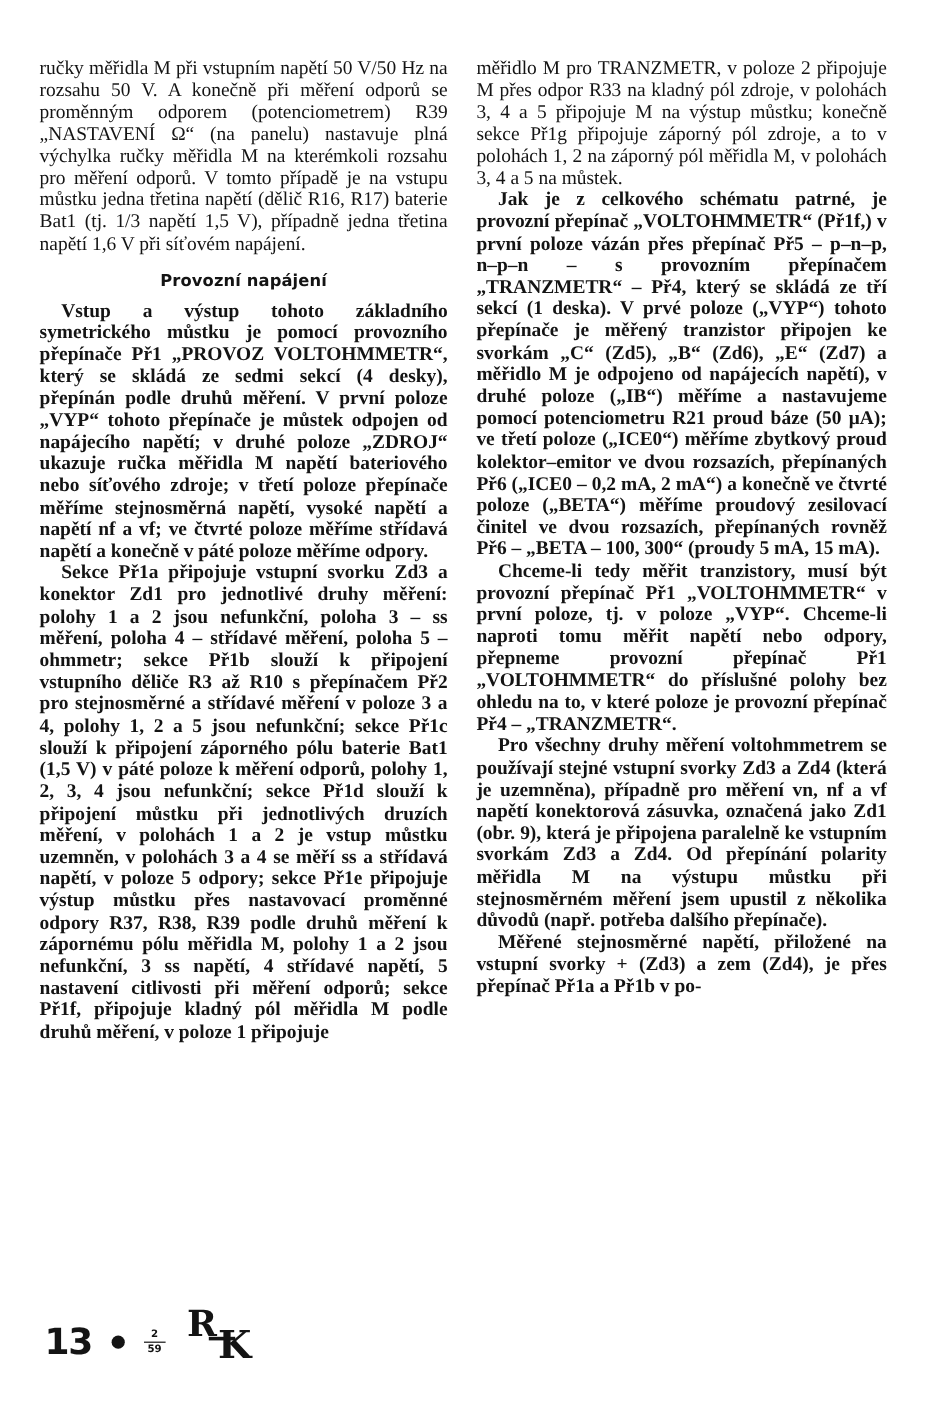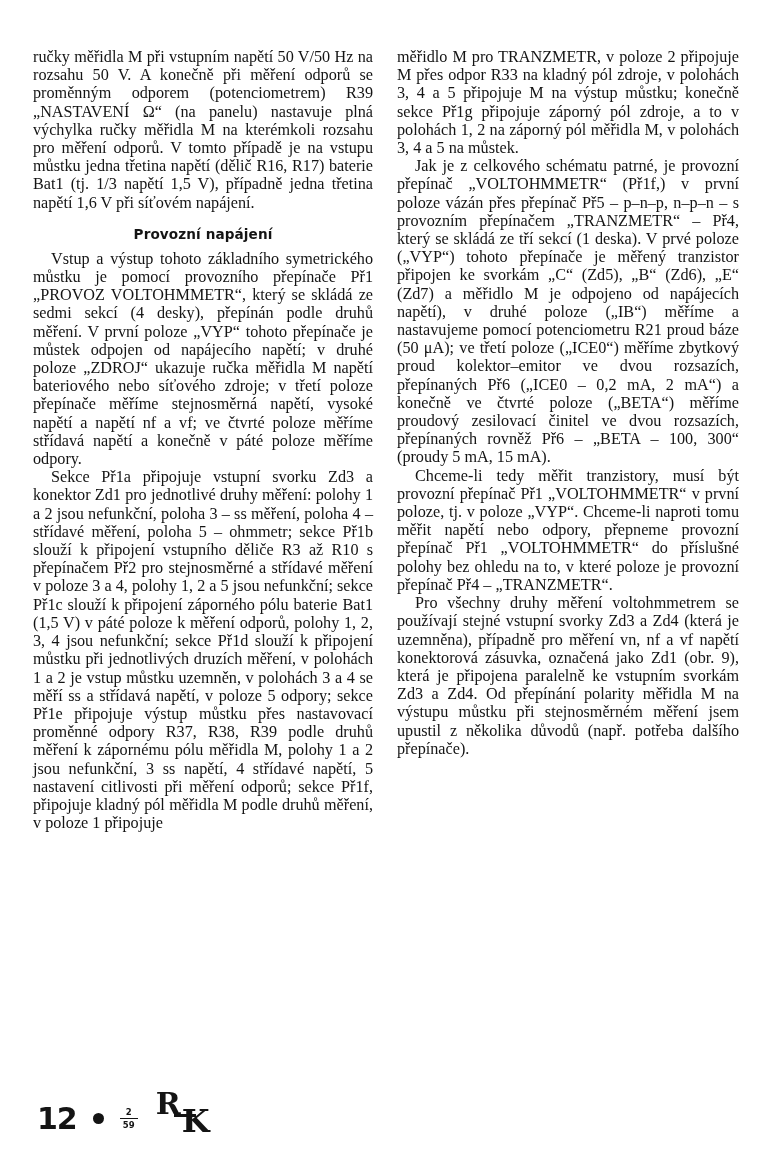--- a/index.html
+++ b/index.html
@@ -9,21 +9,21 @@
     color: #141414;
   }
   .col {
     position: absolute; top: 48px; width: 340px;
     font-size: 16.2px; line-height: 18.2px;
     text-align: justify; hyphens: manual;
   }
   .col-left { left: 33px; }
   .col-right { left: 397px; width: 342px; }
   .col p { margin: 0; }
-  .col p.indent { text-indent: 18px; }
+  .col p.indent { text-indent: 18px; font-weight: bold; }
   .heading {
     font-family: "DejaVu Sans", "Liberation Sans", sans-serif;
     font-weight: bold; font-size: 13.6px; text-align: center;
     margin: 13px 0 7px 0; line-height: 18px; letter-spacing: 0.1px;
   }
   .footer {
     position: absolute; left: 37px; top: 1088px; height: 60px;
     display: flex; align-items: center;
     font-family: "DejaVu Sans", "Liberation Sans", sans-serif;
   }
@@ -44,24 +44,25 @@
   <div class="heading">Provozní napájení</div>
   <p class="indent">Vstup a výstup tohoto základního symetrického můstku je pomocí provozního přepínače Př1 „PROVOZ VOLTOHMMETR“, který se skládá ze sedmi sekcí (4 desky), přepínán podle druhů měření. V první poloze „VYP“ tohoto přepínače je můstek odpojen od napájecího napětí; v druhé poloze „ZDROJ“ ukazuje ručka měřidla M napětí bateriového nebo síťového zdroje; v třetí poloze přepínače měříme stejnosměrná napětí, vysoké napětí a napětí nf a vf; ve čtvrté poloze měříme střídavá napětí a konečně v páté poloze měříme odpory.</p>
   <p class="indent">Sekce Př1a připojuje vstupní svorku Zd3 a konektor Zd1 pro jednotlivé druhy měření: polohy 1 a 2 jsou nefunkční, poloha 3 – ss měření, poloha 4 – střídavé měření, poloha 5 – ohmmetr; sekce Př1b slouží k připojení vstupního děliče R3 až R10 s přepínačem Př2 pro stejnosměrné a střídavé měření v poloze 3 a 4, polohy 1, 2 a 5 jsou nefunkční; sekce Př1c slouží k připojení záporného pólu baterie Bat1 (1,5 V) v páté poloze k měření odporů, polohy 1, 2, 3, 4 jsou nefunkční; sekce Př1d slouží k připojení můstku při jednotlivých druzích měření, v polohách 1 a 2 je vstup můstku uzemněn, v polohách 3 a 4 se měří ss a střídavá napětí, v poloze 5 odpory; sekce Př1e připojuje výstup můstku přes nastavovací proměnné odpory R37, R38, R39 podle druhů měření k zápornému pólu měřidla M, polohy 1 a 2 jsou nefunkční, 3 ss napětí, 4 střídavé napětí, 5 nastavení citlivosti při měření odporů; sekce Př1f, připojuje kladný pól měřidla M podle druhů měření, v poloze 1 připojuje</p>
 </div>
 
 <div class="col col-right">
   <p>měřidlo M pro TRANZMETR, v poloze 2 připojuje M přes odpor R33 na kladný pól zdroje, v polohách 3, 4 a 5 připojuje M na výstup můstku; konečně sekce Př1g připojuje záporný pól zdroje, a to v polohách 1, 2 na záporný pól měřidla M, v polohách 3, 4 a 5 na můstek.</p>
   <p class="indent">Jak je z celkového schématu patrné, je provozní přepínač „VOLTOHMMETR“ (Př1f,) v první poloze vázán přes přepínač Př5 – p–n–p, n–p–n – s provozním přepínačem „TRANZMETR“ – Př4, který se skládá ze tří sekcí (1 deska). V prvé poloze („VYP“) tohoto přepínače je měřený tranzistor připojen ke svorkám „C“ (Zd5), „B“ (Zd6), „E“ (Zd7) a měřidlo M je odpojeno od napájecích napětí), v druhé poloze („IB“) měříme a nastavujeme pomocí potenciometru R21 proud báze (50 μA); ve třetí poloze („ICE0“) měříme zbytkový proud kolektor–emitor ve dvou rozsazích, přepínaných Př6 („ICE0 – 0,2 mA, 2 mA“) a konečně ve čtvrté poloze („BETA“) měříme proudový zesilovací činitel ve dvou rozsazích, přepínaných rovněž Př6 – „BETA – 100, 300“ (proudy 5 mA, 15 mA).</p>
   <p class="indent">Chceme-li tedy měřit tranzistory, musí být provozní přepínač Př1 „VOLTOHMMETR“ v první poloze, tj. v poloze „VYP“. Chceme-li naproti tomu měřit napětí nebo odpory, přepneme provozní přepínač Př1 „VOLTOHMMETR“ do příslušné polohy bez ohledu na to, v které poloze je provozní přepínač Př4 – „TRANZMETR“.</p>
   <p class="indent">Pro všechny druhy měření voltohmmetrem se používají stejné vstupní svorky Zd3 a Zd4 (která je uzemněna), případně pro měření vn, nf a vf napětí konektorová zásuvka, označená jako Zd1 (obr. 9), která je připojena paralelně ke vstupním svorkám Zd3 a Zd4. Od přepínání polarity měřidla M na výstupu můstku při stejnosměrném měření jsem upustil z několika důvodů (např. potřeba dalšího přepínače).</p>
+  <p class="indent">Měřené stejnosměrné napětí, přiložené na vstupní svorky + (Zd3) a zem (Zd4), je přes přepínač Př1a a Př1b v po-</p>
 </div>
 
 <div class="footer">
-  <span class="page-num">12</span>
+  <span class="page-num">13</span>
   <span class="bullet"></span>
   <span class="frac">
     <span>2</span>
     <span class="line"></span>
     <span>59</span>
   </span>
   <span class="logo">
     <span class="r">R</span>
     <span class="bar"></span>
     <span class="k">K</span>

